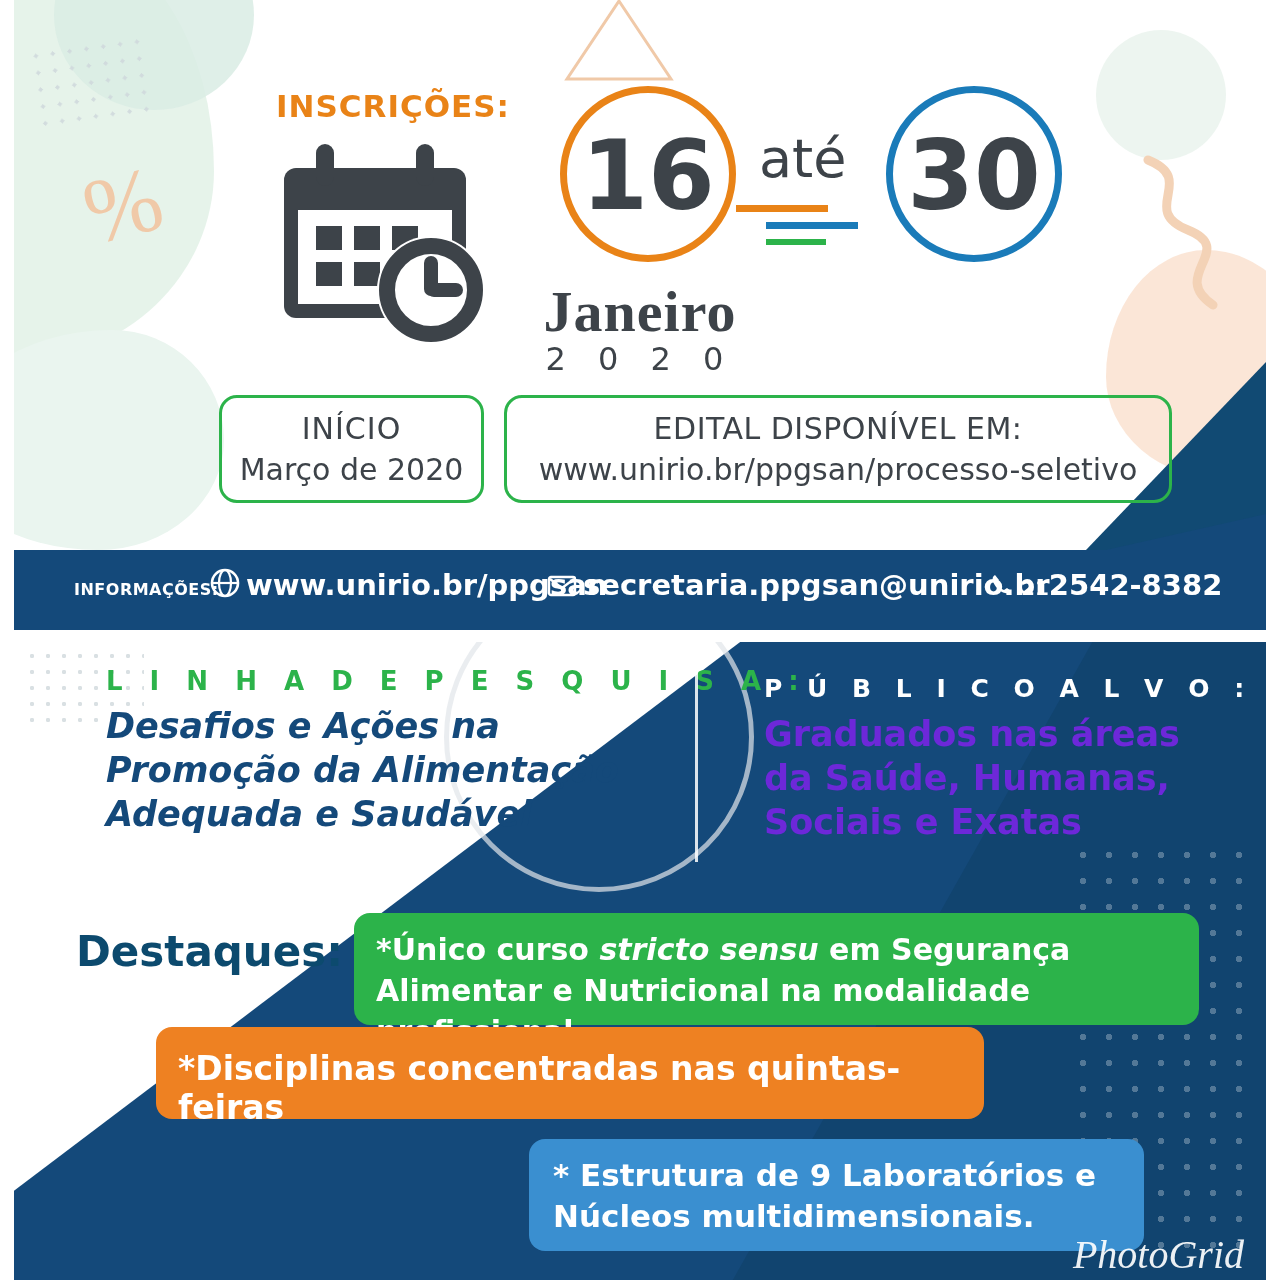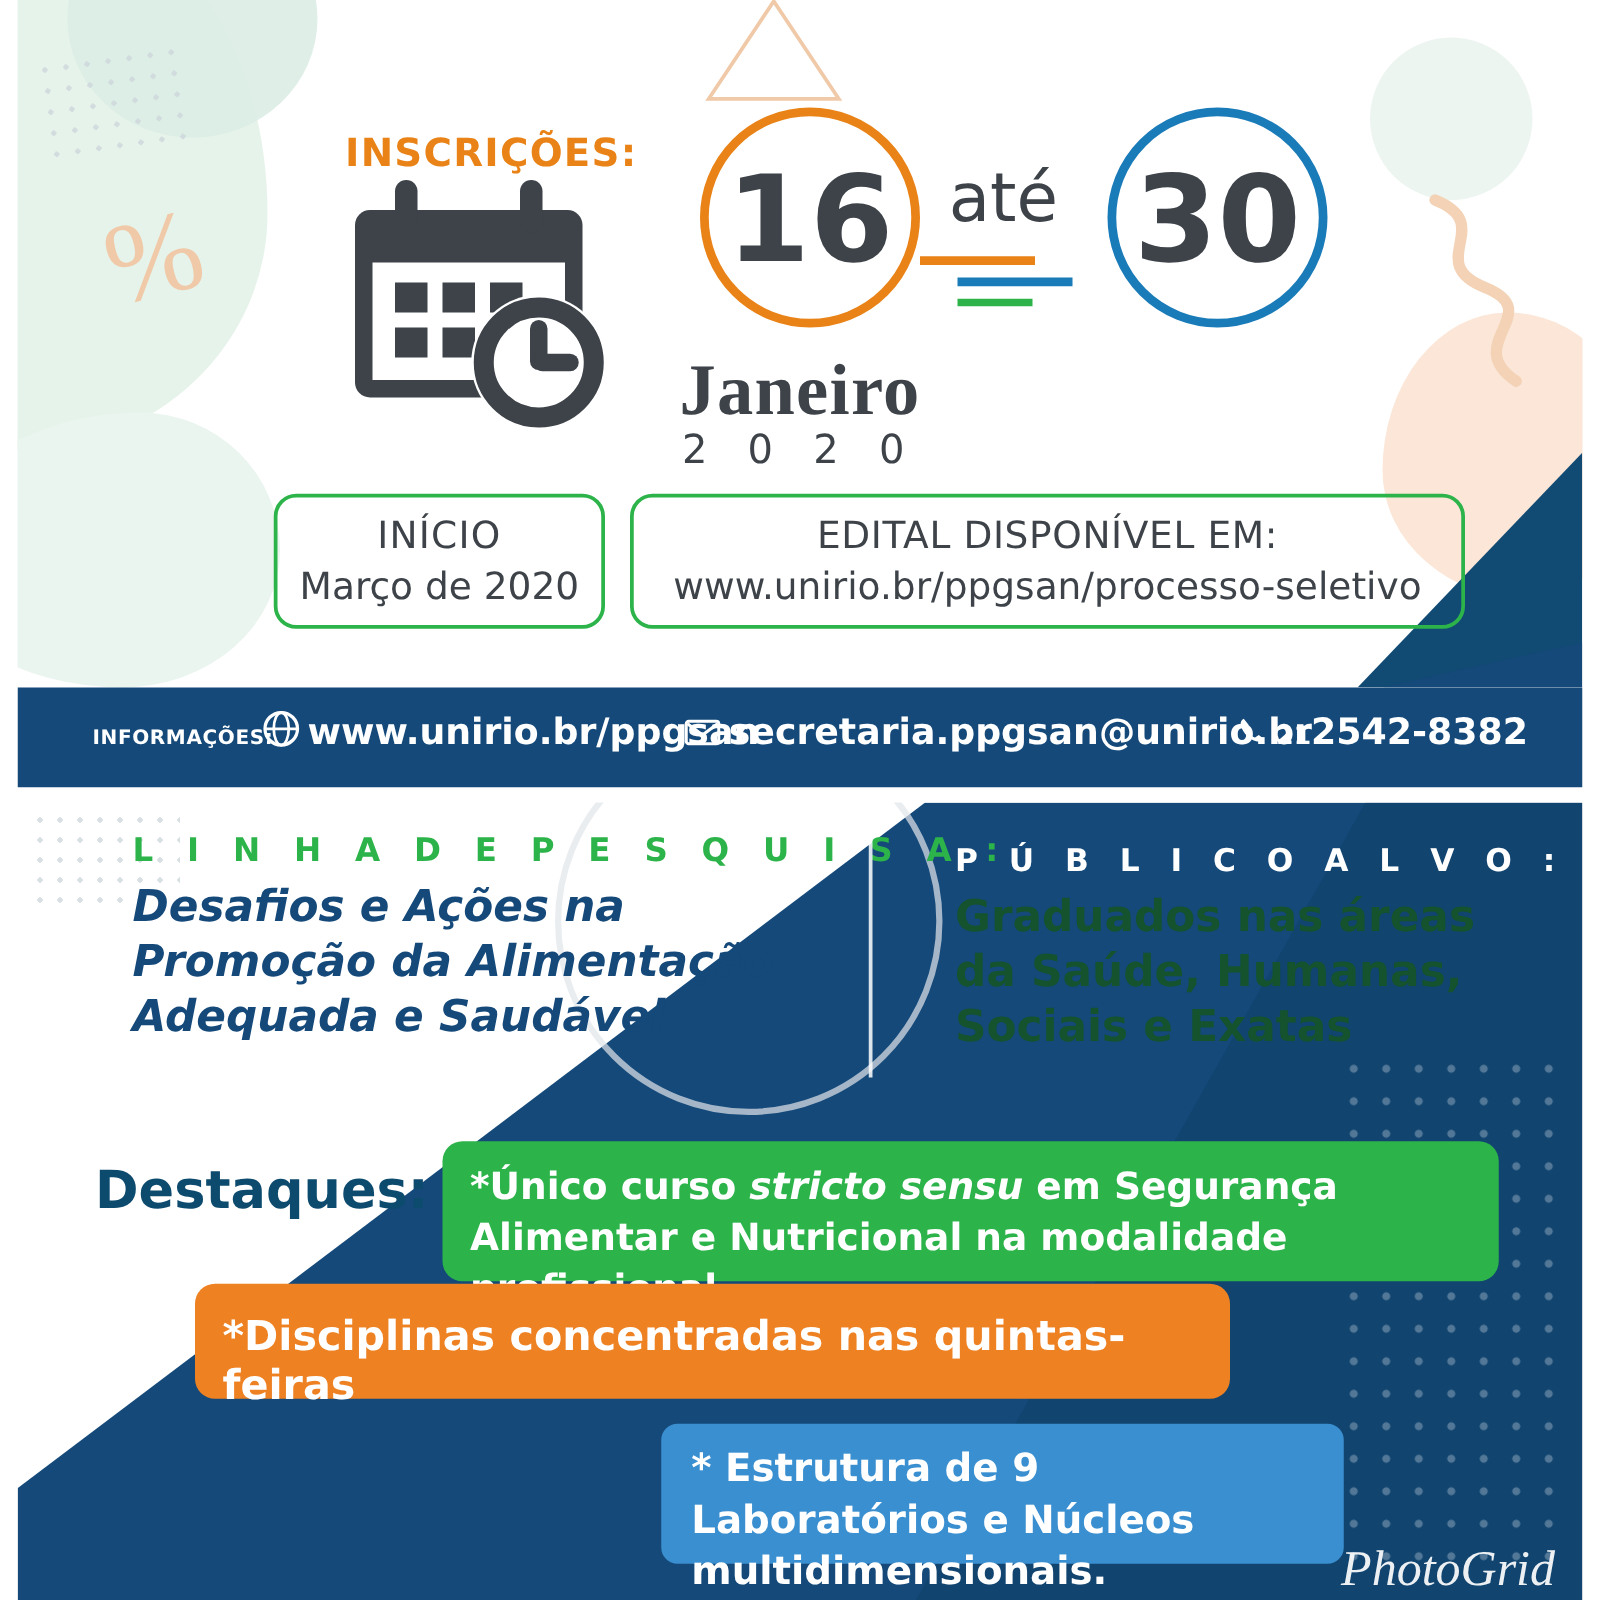--- a/index.html
+++ b/index.html
@@ -88,21 +88,21 @@
   .navy-wedge {
     position: absolute;
     right: 0; top: 362px;
     width: 180px; height: 188px;
     background: #114a73;
     clip-path: polygon(100% 0, 100% 100%, 0 100%);
   }
 
   .inscricoes-label {
     position: absolute;
-    left: 262px; top: 105px;
+    left: 262px; top: 88px;
     font-size: 31px;
     font-weight: bold;
     letter-spacing: 1px;
     color: #e98317;
     font-family: "DejaVu Sans", sans-serif;
   }
 
   
   .cal-icon { position: absolute; left: 258px; top: 138px; }
 
@@ -329,21 +329,21 @@
     color: #ffffff;
     font-family: "DejaVu Sans", sans-serif;
   }
   .pa-text {
     position: absolute;
     left: 750px; top: 70px;
     width: 430px;
     font-size: 35px;
     font-weight: bold;
     line-height: 44px;
-    color: #14532d;
+    color: #6d28d9;
     font-family: "DejaVu Sans", sans-serif;
   }
 
   .destaques-label {
     position: absolute;
     left: 62px; top: 285px;
     font-size: 42px;
     font-weight: bold;
     color: #0c4a6e;
     font-family: "DejaVu Sans", sans-serif;
@@ -369,26 +369,25 @@
   .hl-green em { font-style: italic; }
   .hl-orange {
     left: 142px; top: 385px;
     width: 828px; height: 92px;
     background: #ee8122;
     padding: 22px 22px;
     font-size: 33px;
   }
   .hl-blue {
     left: 515px; top: 497px;
-    width: 546px; height: 112px;
+    width: 615px; height: 112px;
     background: #3a8fd0;
     padding: 16px 24px;
     font-size: 31px;
     line-height: 41px;
-    border-radius: 13px;
   }
   .photogrid {
     position: absolute;
     right: 22px; bottom: 2px;
     font-family: "Liberation Serif", serif;
     font-style: italic;
     font-size: 40px;
     color: #ffffff;
     opacity: .92;
   }

